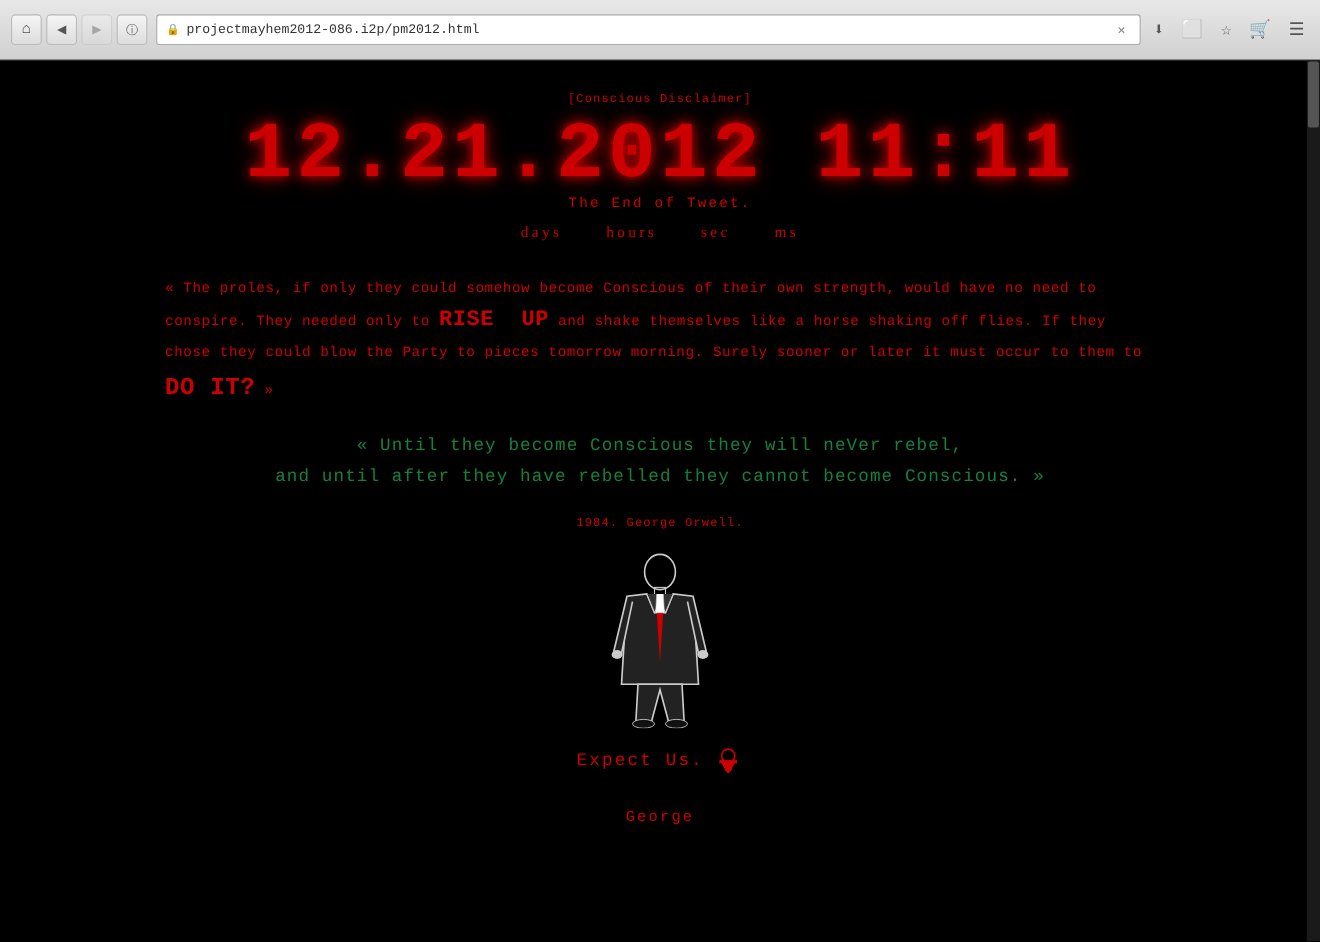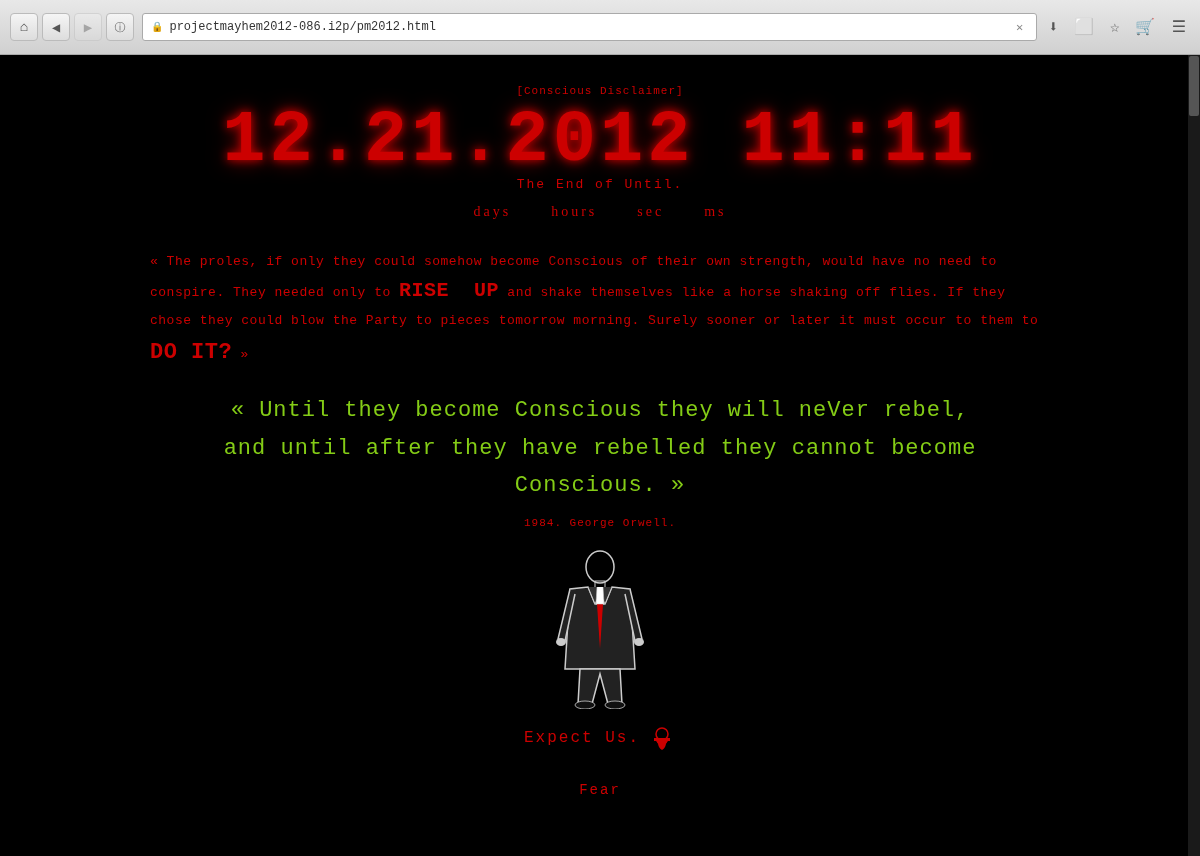--- a/index.html
+++ b/index.html
@@ -184,26 +184,26 @@
 
     .main-text .do-it {
       font-size: 22px;
       font-weight: bold;
       color: #cc0000;
     }
 
     
     .big-quote {
       max-width: 900px;
-      font-size: 22px;
-      color: #84cc16;
+      font-size: 16px;
+      color: #15803d;
       font-family: 'Courier New', monospace;
       text-align: center;
       line-height: 1.7;
-      margin-bottom: 12px;
+      margin-bottom: 23px;
       letter-spacing: 1px;
     }
 
     .attribution {
       font-size: 11px;
       color: #cc0000;
       font-family: 'Courier New', monospace;
       letter-spacing: 1px;
       margin-bottom: 20px;
     }
@@ -280,21 +280,21 @@
   <div class="scrollbar">
     <div class="scrollbar-thumb"></div>
   </div>
 
   <div class="disclaimer">[Conscious Disclaimer]</div>
 
   <div class="clock-display">
     <span>12.21.2012  11:11</span>
   </div>
 
-  <div class="tagline">The End of Until.</div>
+  <div class="tagline">The End of Tweet.</div>
 
   <div class="countdown-labels">
     <span>days</span>
     <span>hours</span>
     <span>sec</span>
     <span>ms</span>
   </div>
 
   <div class="main-text">
     « The proles, if only they could somehow become <span style="color:#cc0000;">Conscious</span> of their own strength, would have no need to conspire. They needed only to <span class="rise-up">RISE&nbsp;&nbsp;UP</span> and shake themselves like a horse shaking off flies. If they chose they could blow the Party to pieces tomorrow morning. Surely sooner or later it must occur to them to <span class="do-it">DO&nbsp;IT?</span> »
@@ -348,15 +348,15 @@
     <svg class="anon-logo" viewBox="0 0 28 28">
       <circle cx="14" cy="10" r="6" fill="none" stroke="#cc0000" stroke-width="1.5"></circle>
       <path d="M8,16 Q14,28 20,16" fill="#cc0000" stroke="#cc0000" stroke-width="1"></path>
       <path d="M10,18 L18,18 Q18,24 14,26 Q10,24 10,18" fill="#cc0000"></path>
       <rect x="6" y="14" width="16" height="3" fill="#cc0000"></rect>
 
       <line x1="14" y1="4" x2="14" y2="4" stroke="#cc0000" stroke-width="1"></line>
     </svg>
   </div>
 
-  <a class="tweet-link" href="#">Fear</a>
+  <a class="tweet-link" href="#">George</a>
 
 </div>
 
 </body></html>

